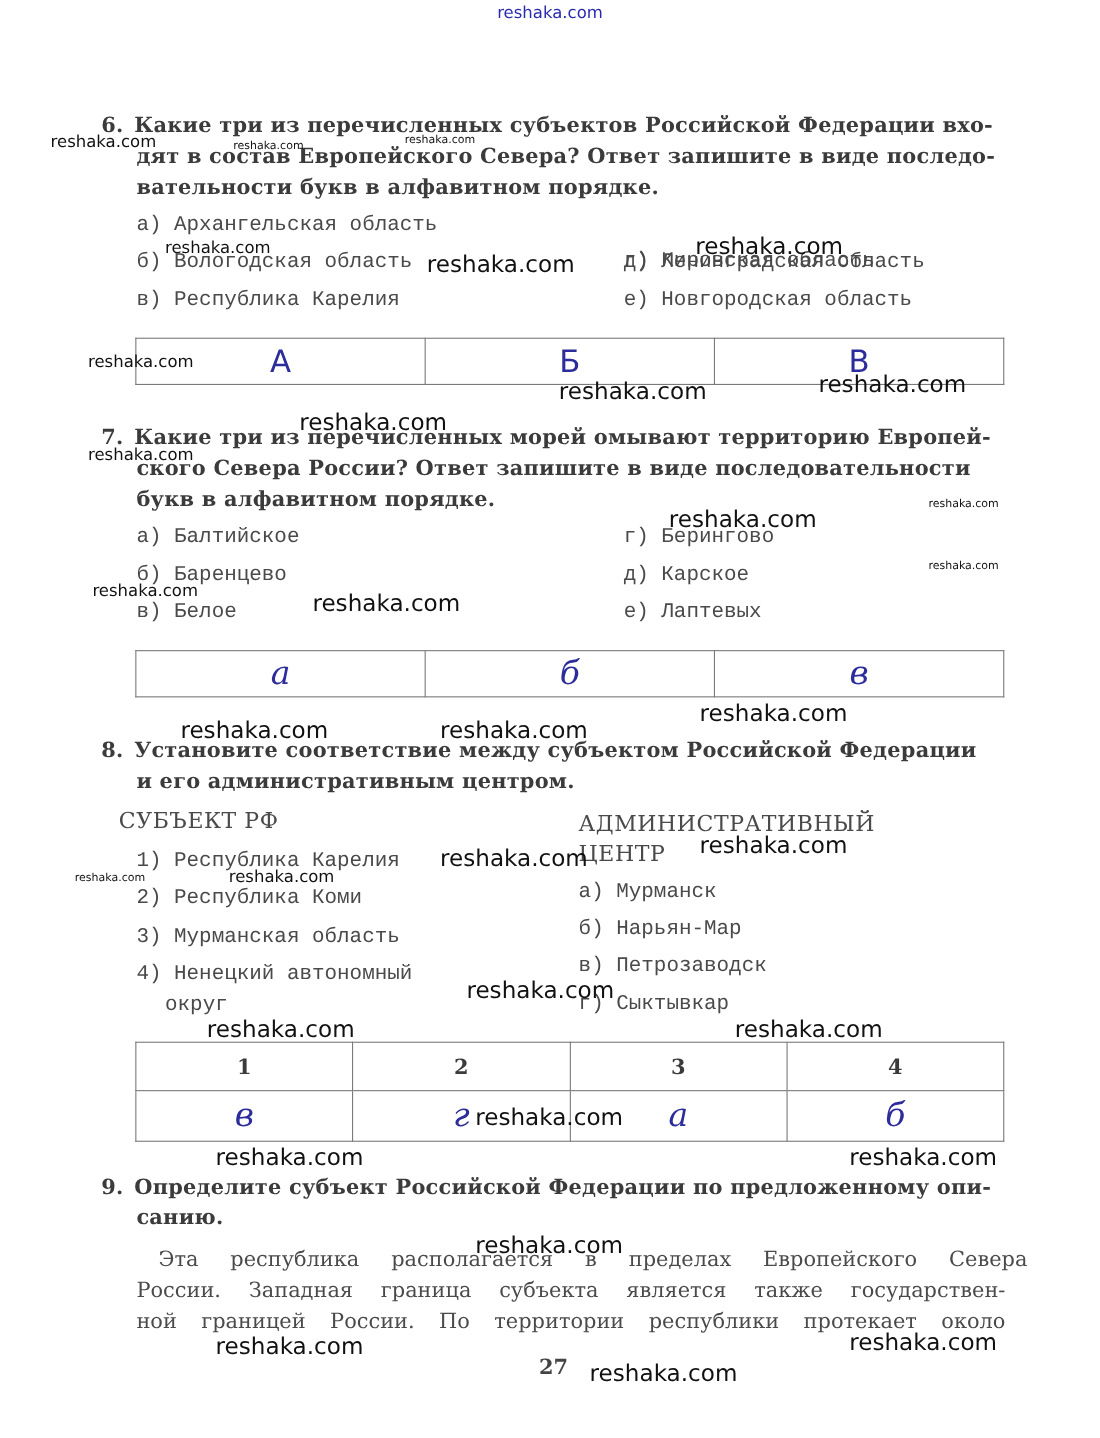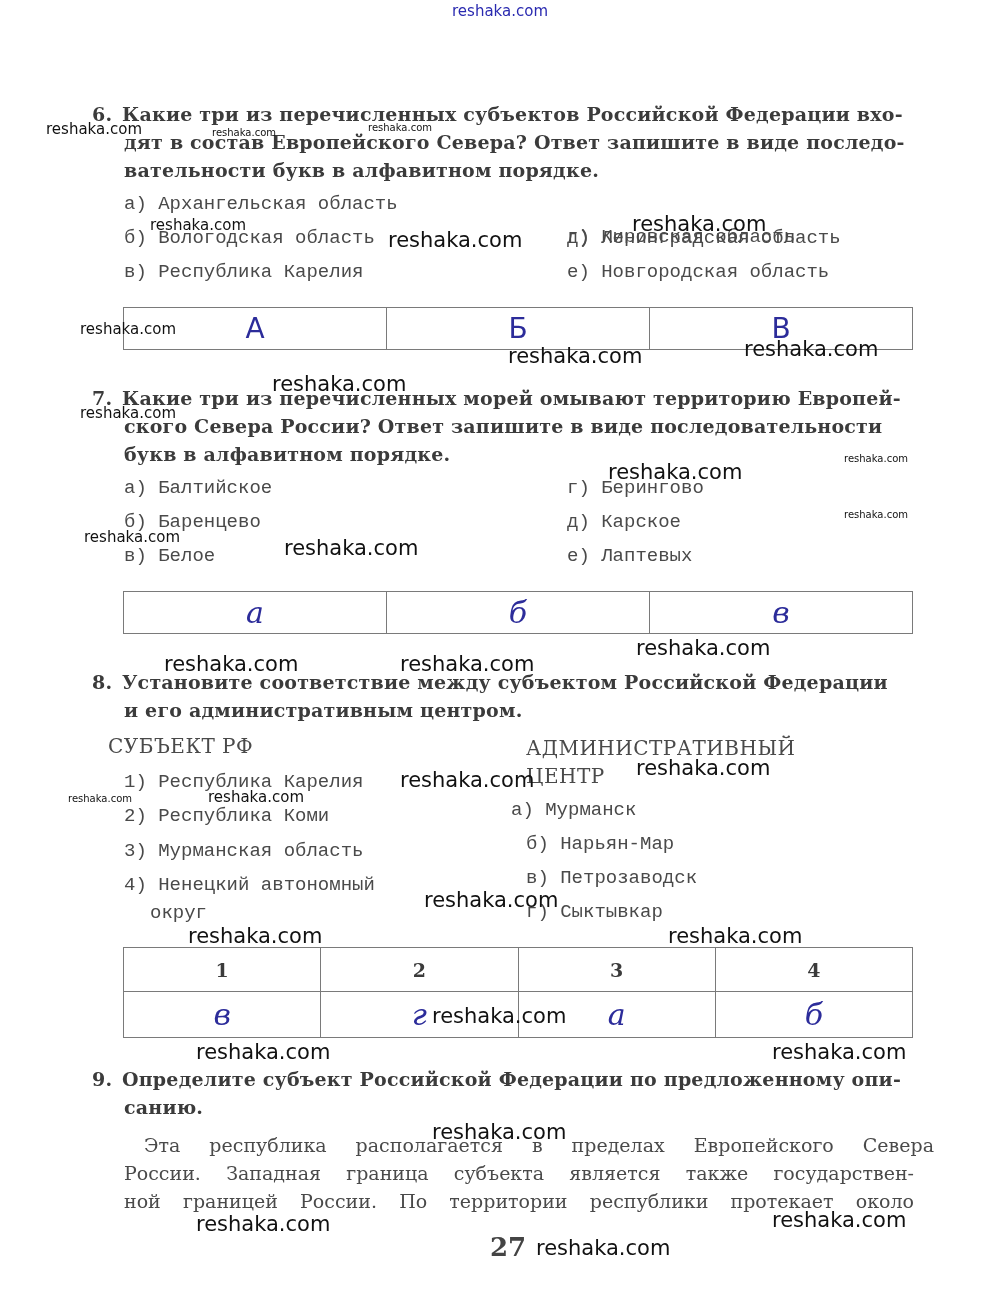--- a/index.html
+++ b/index.html
@@ -37,21 +37,21 @@
   }
   .wm.big { font-size: 21px; }
   .wm.mid { font-size: 15px; }
   .wm.small { font-size: 10px; }
   .wm.top { font-size: 15px; color: #2a2ab0; }
   .para {
     position: absolute; left: 124px; width: 790px; font-size: 19px; line-height: 28px;
     color: #4a4a4a; text-align: justify; text-align-last: justify;
   }
   .colhead { position: absolute; font-size: 20px; color: #4a4a4a; letter-spacing: 0.5px; }
-  .pagenum { position: absolute; left: 490px; top: 1232px; font-size: 26px; color: #444; font-weight: bold; }
+  .pagenum { position: absolute; left: 490px; top: 1232px; font-size: 19px; color: #444; font-weight: bold; }
 </style>
 </head>
 <body>
 
 <div class="wm top" style="left:452px; top:2px;">reshaka.com</div>
 
 <div class="q-title" style="top:100px;">
   <span class="num">6.</span><span>Какие три из перечисленных субъектов Российской Федерации вхо-</span>
   <span class="indent">дят в состав Европейского Севера? Ответ запишите в виде последо-</span>
   <span class="indent">вательности букв в алфавитном порядке.</span>
@@ -105,21 +105,21 @@
   <div>АДМИНИСТРАТИВНЫЙ</div>
   <div>ЦЕНТР</div>
 </div>
 
 <div class="opt" style="left:124px; top:769px;">1) Республика Карелия</div>
 <div class="opt" style="left:124px; top:803px;">2) Республика Коми</div>
 <div class="opt" style="left:124px; top:838px;">3) Мурманская область</div>
 <div class="opt" style="left:124px; top:872px;">4) Ненецкий автономный</div>
 <div class="opt" style="left:150px; top:900px;">округ</div>
 
-<div class="opt" style="left:511px; top:797px;text-align:center;">а) Мурманск</div>
+<div class="opt" style="left:526px; top:797px;text-align:center;">а) Мурманск</div>
 <div class="opt" style="left:526px; top:831px;">б) Нарьян-Мар</div>
 <div class="opt" style="left:526px; top:865px;">в) Петрозаводск</div>
 <div class="opt" style="left:526px; top:899px;">г) Сыктывкар</div>
 
 <table class="answer" style="left:123px; top:947px; width:790px; height:90px;">
   <tbody>
       <tr style="height:44px;">
     <td><span class="hdr">1</span></td>
     <td><span class="hdr">2</span></td>
     <td><span class="hdr">3</span></td>

